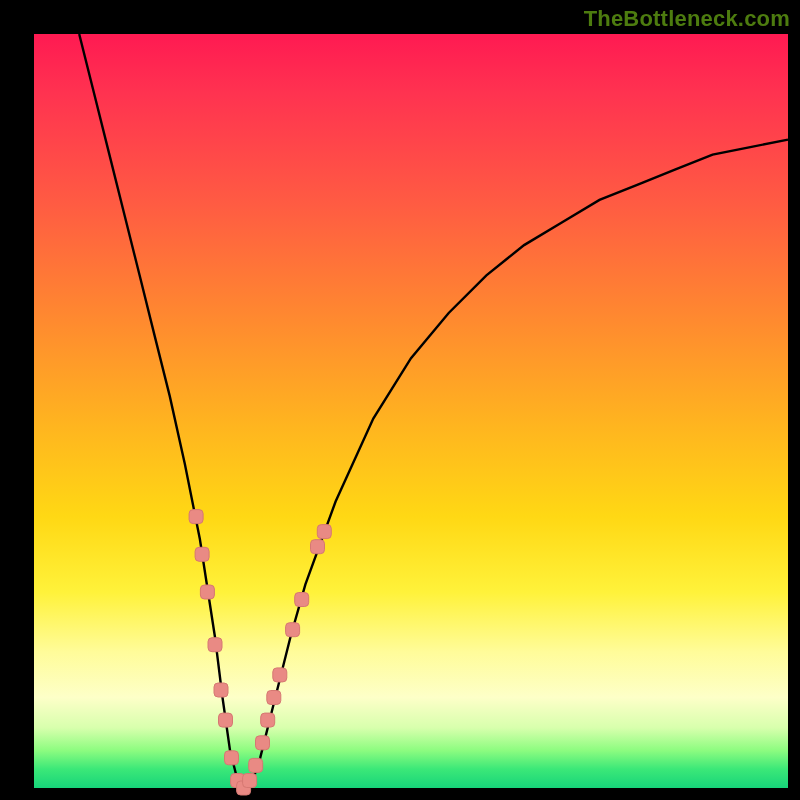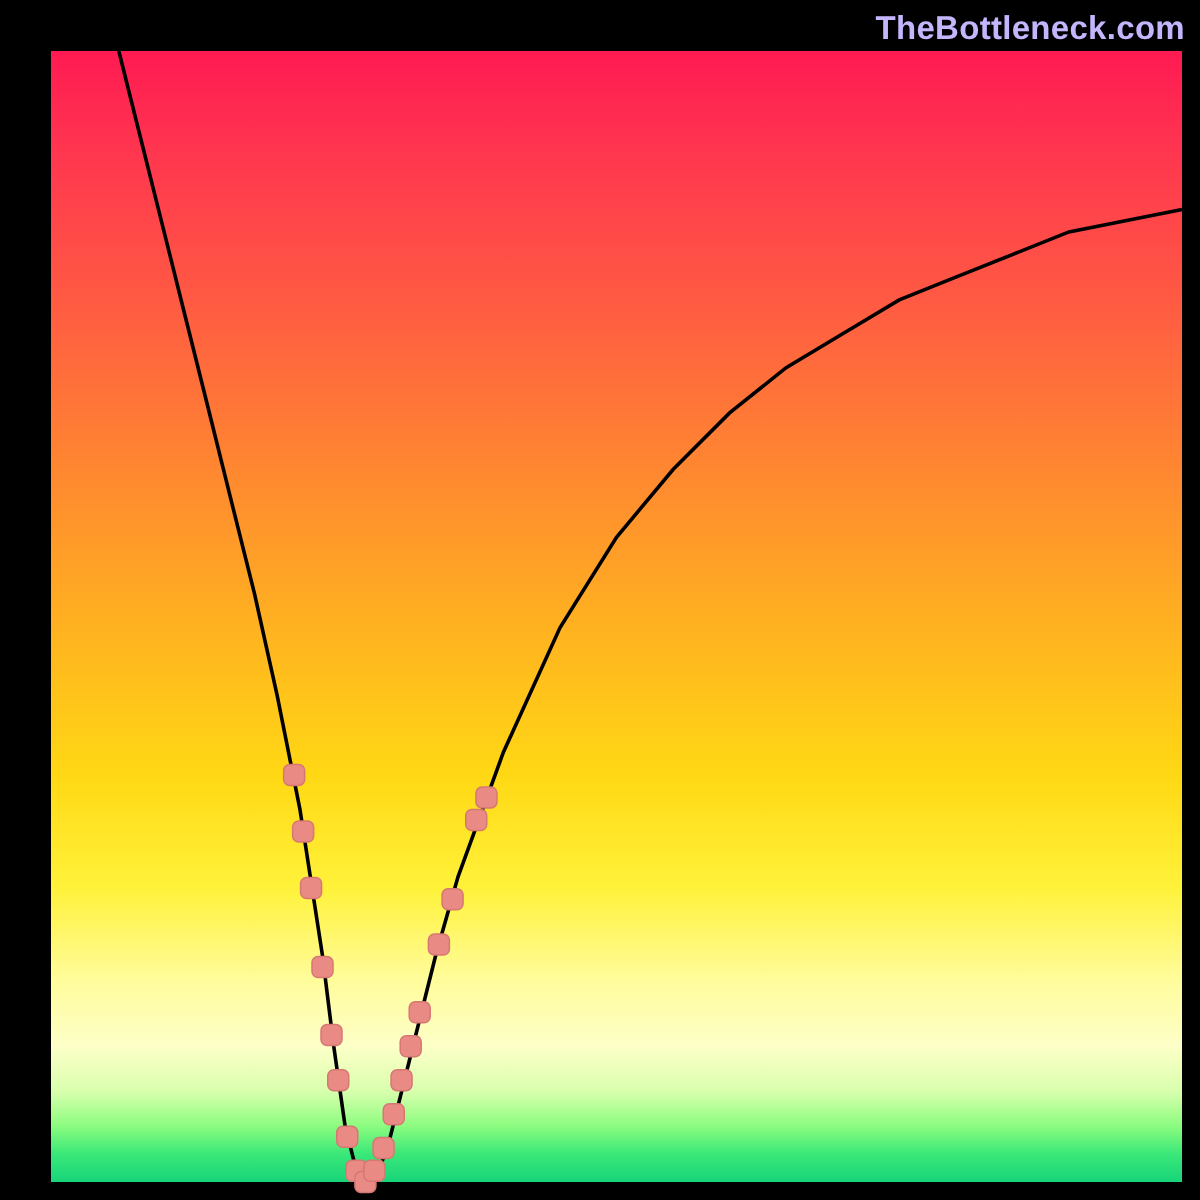--- a/index.html
+++ b/index.html
@@ -38,21 +38,21 @@
       #d8ffad 92%,
       #8dfc80 95%,
       #3be878 97.5%,
       #17d47a 100%
     );
   }
   .watermark {
     position: absolute;
     top: 6px;
     right: 10px;
-    color: #c4b5fd;
+    color: #4d7c0f;
     font-size: 22px;
     font-weight: 600;
     letter-spacing: 0.2px;
     user-select: none;
   }
   svg.curves {
     position: absolute;
     left: 0;
     top: 0;
     width: 754px;

